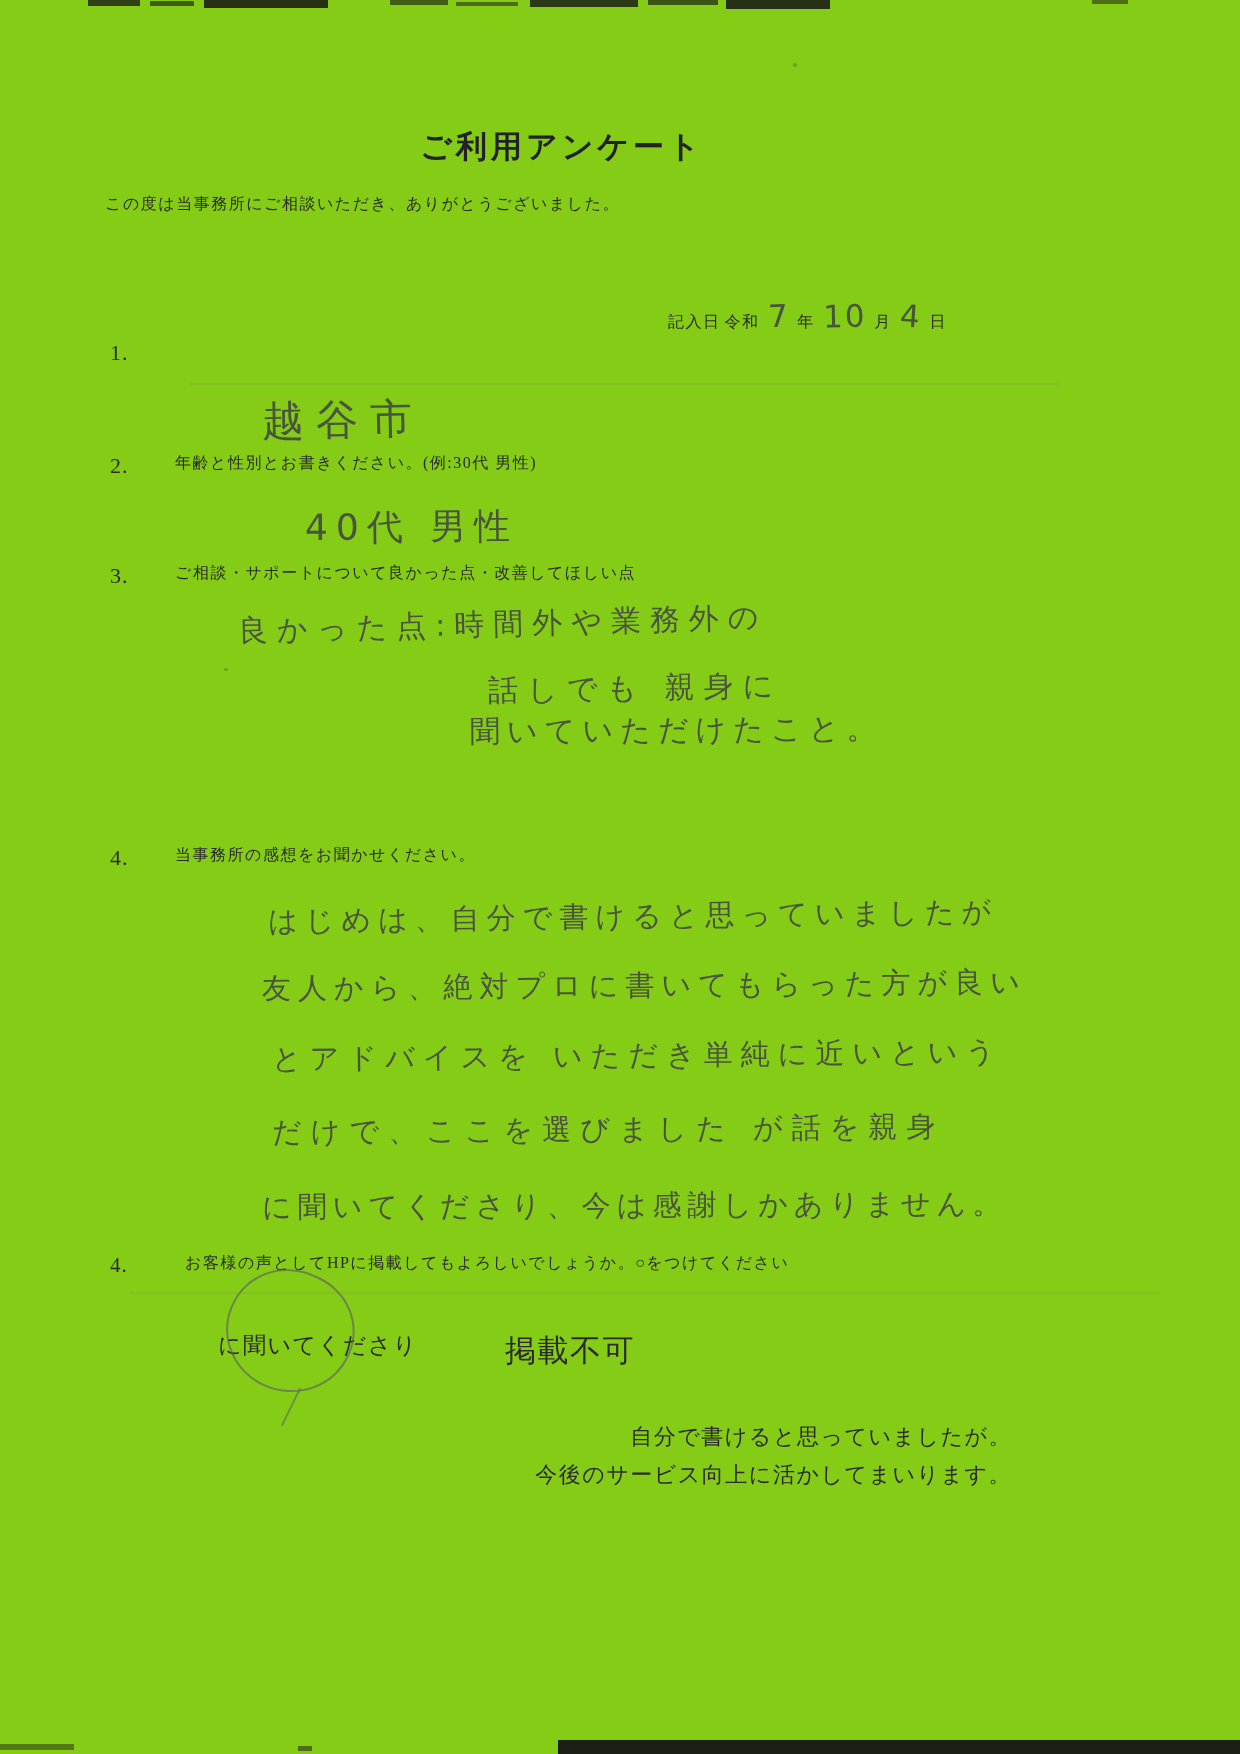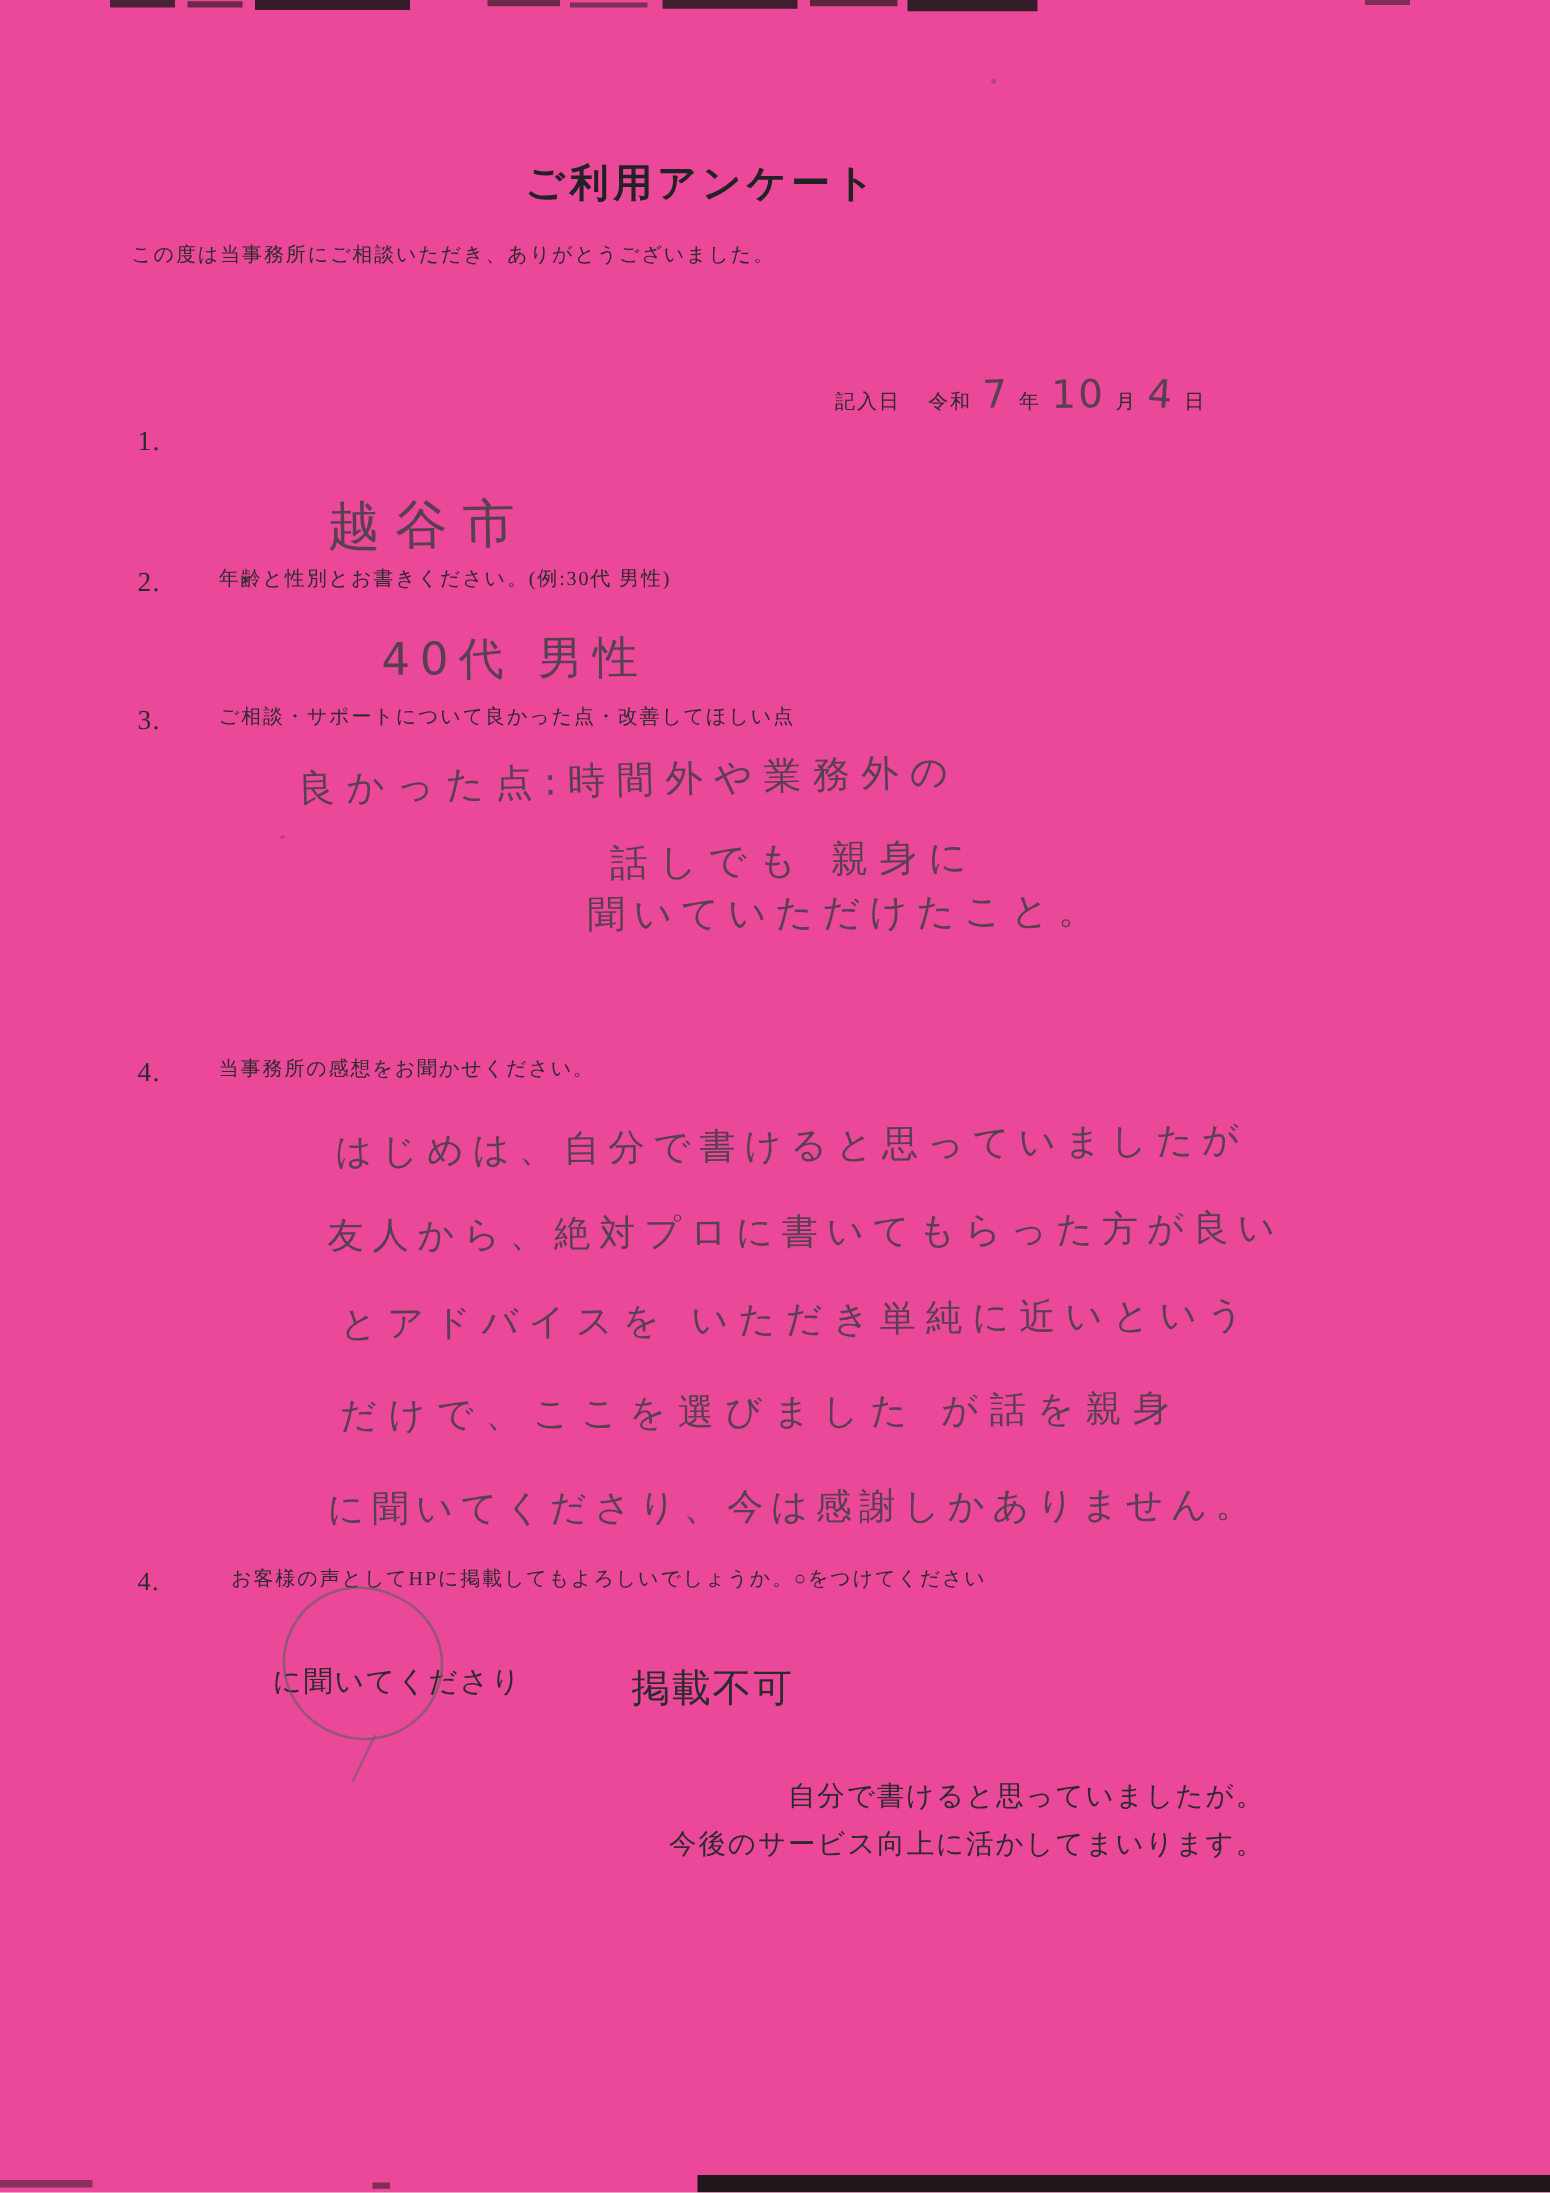--- a/index.html
+++ b/index.html
@@ -1,21 +1,21 @@
 <!DOCTYPE html>
 <html><head>
 <meta charset="utf-8">
 <style>
   * { margin:0; padding:0; box-sizing:border-box; }
   html,body { background:#e8e8e8; }
   .sheet {
     position:relative;
     width:1240px; height:1754px;
     margin:0 auto;
-    background:#ec4899;
+    background:#84cc16;
     overflow:hidden;
     font-family:"Liberation Serif","DejaVu Serif",serif;
     color:#242428;
   }
   .abs { position:absolute; white-space:nowrap; }
   .print { font-size:16px; letter-spacing:1.5px; color:#2b2b2e; }
   .qnum  { font-size:22px; letter-spacing:1px; color:#2b2b2e; }
   .title {
     width:1240px; text-align:center;
     font-size:31px; letter-spacing:4px; font-weight:600;
@@ -76,21 +76,21 @@
   <div class="streak" style="left:130px;top:1292px;width:1030px;opacity:.8"></div>
   <div class="speck" style="left:793px;top:63px;width:4px;height:4px"></div>
   <div class="speck" style="left:224px;top:668px;width:4px;height:3px"></div>
 
   <div class="abs title" style="top:126px;left:0;">ご利用アンケート</div>
 
   <div class="abs print" style="left:105px;top:194px">この度は当事務所にご相談いただき、ありがとうございました。</div>
 
   <div class="abs" style="left:668px;top:298px">
     <span class="print">記入日</span>
-    <span class="print" style="margin-left:18px">令和</span>
+    <span class="print" style="">令和</span>
     <span class="hand hw-date" style="display:inline-block;transform:rotate(-2deg);margin:0 4px">7</span>
     <span class="print">年</span>
     <span class="hand hw-date" style="display:inline-block;transform:rotate(-1deg);margin:0 4px">10</span>
     <span class="print">月</span>
     <span class="hand hw-date" style="display:inline-block;transform:rotate(4deg);margin:0 4px">4</span>
     <span class="print">日</span>
   </div>
 
   <div class="abs qnum" style="left:110px;top:340px">1.</div>
   <div class="abs hand" style="left:262px;top:392px;font-size:42px;letter-spacing:12px;transform:rotate(-1deg)">越谷市</div>

